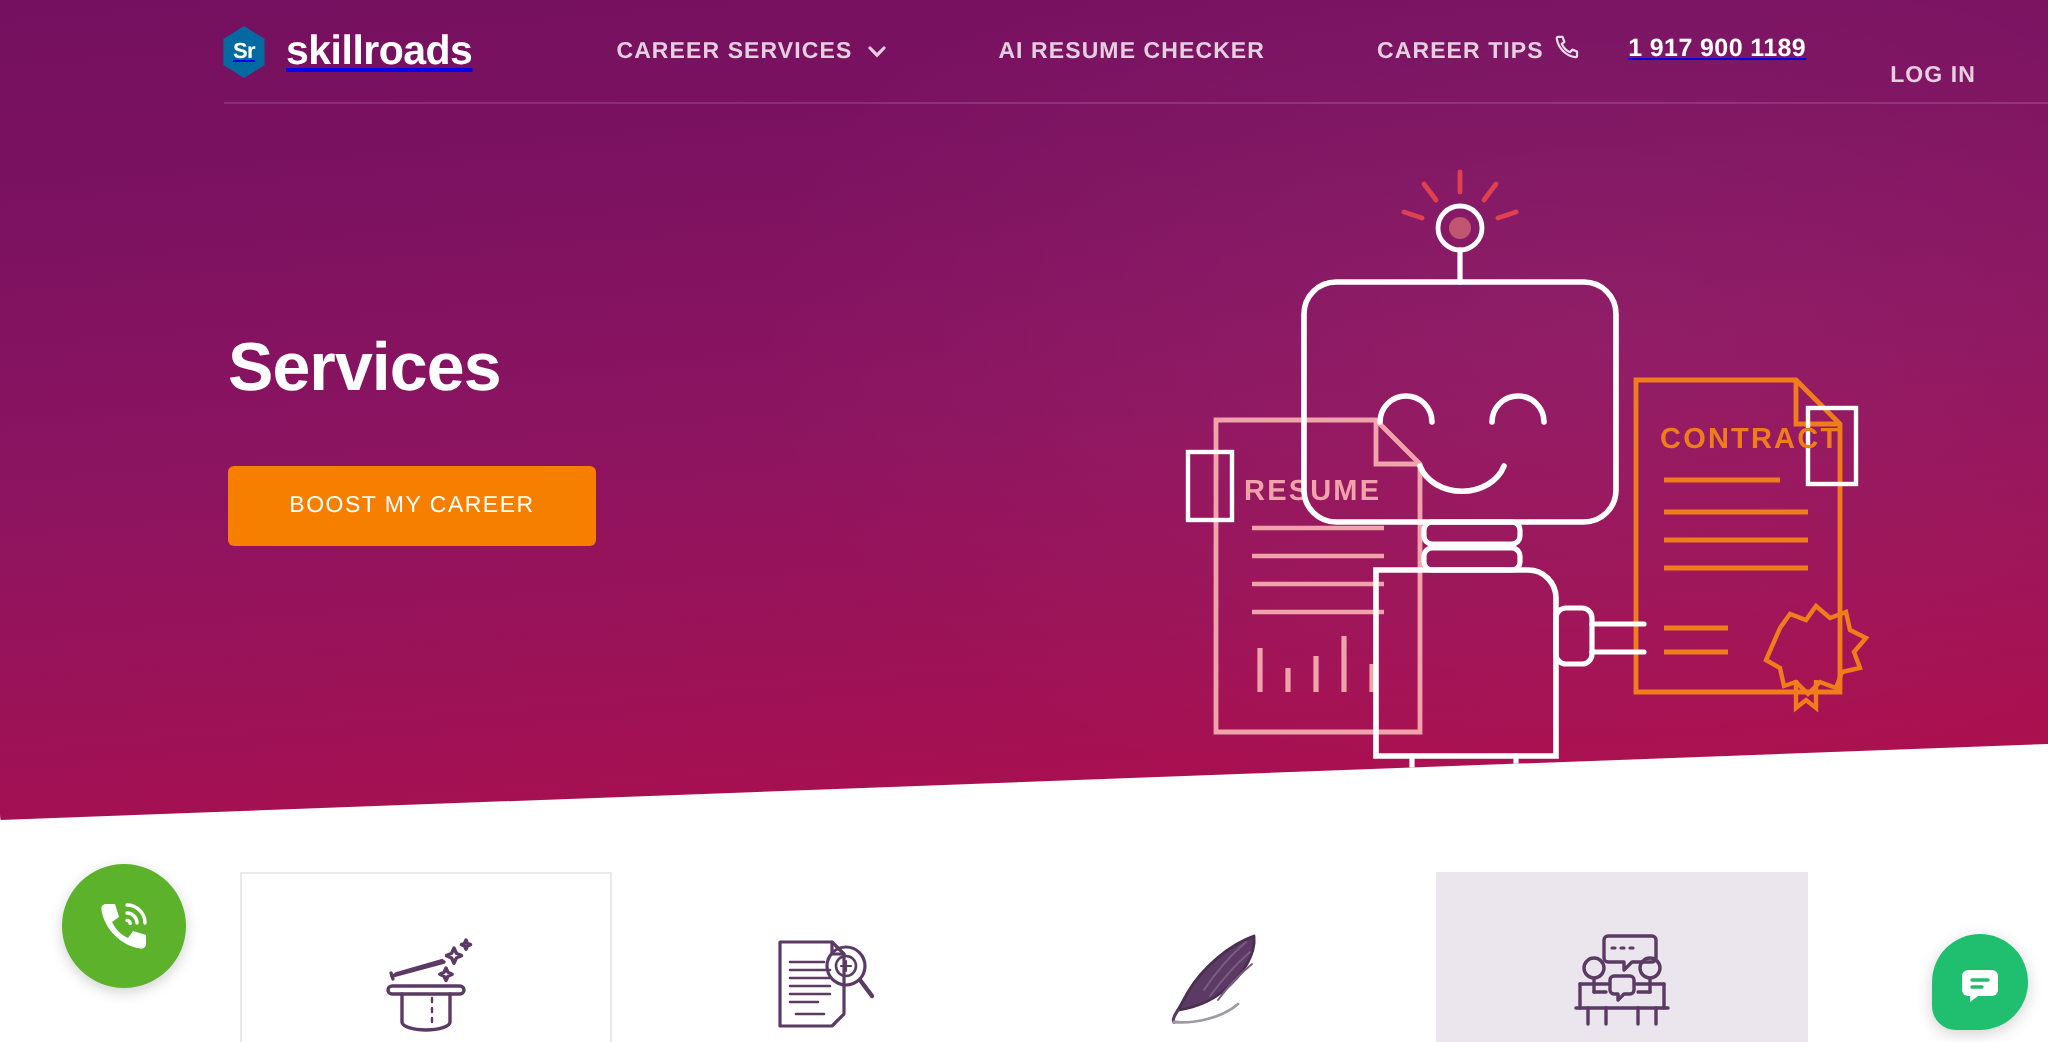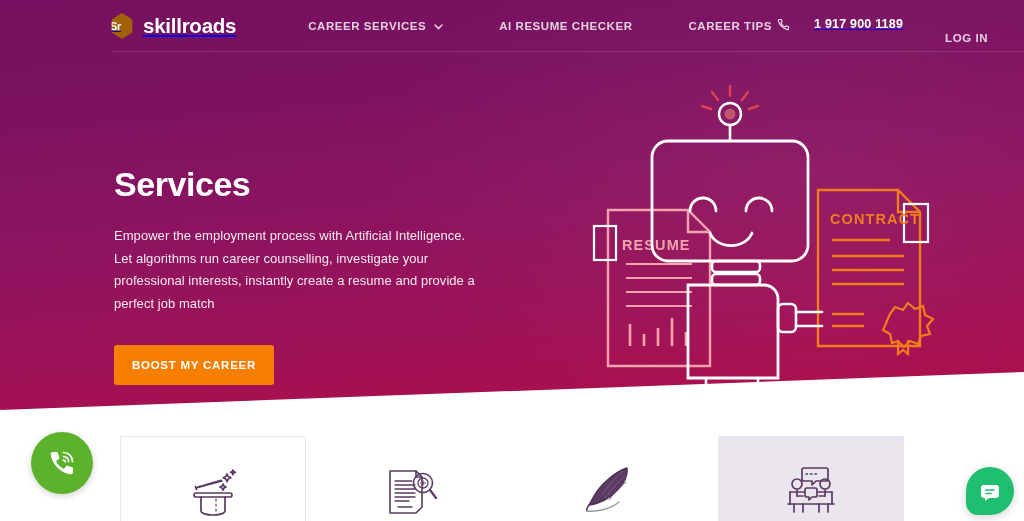--- a/index.html
+++ b/index.html
@@ -29,23 +29,23 @@
     position:absolute; left:0; top:0; width:1024px; height:52px;
     display:flex; align-items:center; z-index:20;
   }
   #header-rule{
     position:absolute; left:112px; right:0; bottom:0; height:1px;
     background:rgba(255,255,255,0.13);
   }
   .brand{ display:flex; align-items:center; gap:9px; margin-left:110px; }
   .brand-badge{
     width:24px; height:26px; position:relative; flex:0 0 auto;
-    background:#a16207;
+    background:#0369a1;
     clip-path:polygon(50% 0%,93% 25%,93% 75%,50% 100%,7% 75%,7% 25%);
-    display:flex; align-items:center; 
+    display:flex; align-items:center; justify-content:center;
   }
   .brand-badge span{
     color:#fff; font-size:11px; font-weight:bold; letter-spacing:-0.3px;
     line-height:1;
   }
   .brand-name{
     color:#ffffff; font-size:20.5px; font-weight:bold; letter-spacing:-0.25px;
   }
 
   #main-nav{ display:flex; align-items:center; margin-left:72px; gap:56px; }
@@ -70,21 +70,21 @@
     color:#ffffff; font-size:34px; line-height:37px; font-weight:bold;
     letter-spacing:-0.45px;
   }
   #hero-subtitle{
     margin-top:22px; color:rgba(255,255,255,0.90);
     font-size:13px; line-height:22.5px; width:372px; letter-spacing:0.05px;
   }
   #cta-button{
     margin-top:30px; display:inline-flex; align-items:center; justify-content:center;
     background:#f77f00; color:#ffffff; border:none; border-radius:3px;
-    width:160px; height:40px; font-size:11.5px; font-weight:bold;
+    width:184px; height:40px; font-size:11.5px; font-weight:normal;
     letter-spacing:0.75px; font-family:"Liberation Sans", sans-serif; cursor:pointer;
   }
 
   
   #hero-illustration{ position:absolute; left:560px; top:78px; width:420px; height:320px; z-index:5; }
 
   
   #services-row{
     position:absolute; left:0; top:421px; width:1024px; height:100px;
     display:flex; align-items:flex-start;
@@ -190,21 +190,20 @@
       </g>
     </svg>
   </div>
 
   <div id="hero-copy">
     <h1 id="hero-title">
       <br>
       <br>
       <span>Services</span>
     </h1>
-    <p id="hero-subtitle">Empower the employment process with Artificial Intelligence. Let algorithms run career counselling, investigate your professional interests, instantly create a resume and provide a perfect job match</p>
     <button id="cta-button">BOOST MY CAREER</button>
   </div>
 
 </div>
 
 <header id="site-header">
   <div id="header-rule"></div>
 
   <a class="brand" href="#">
     <span class="brand-badge">

